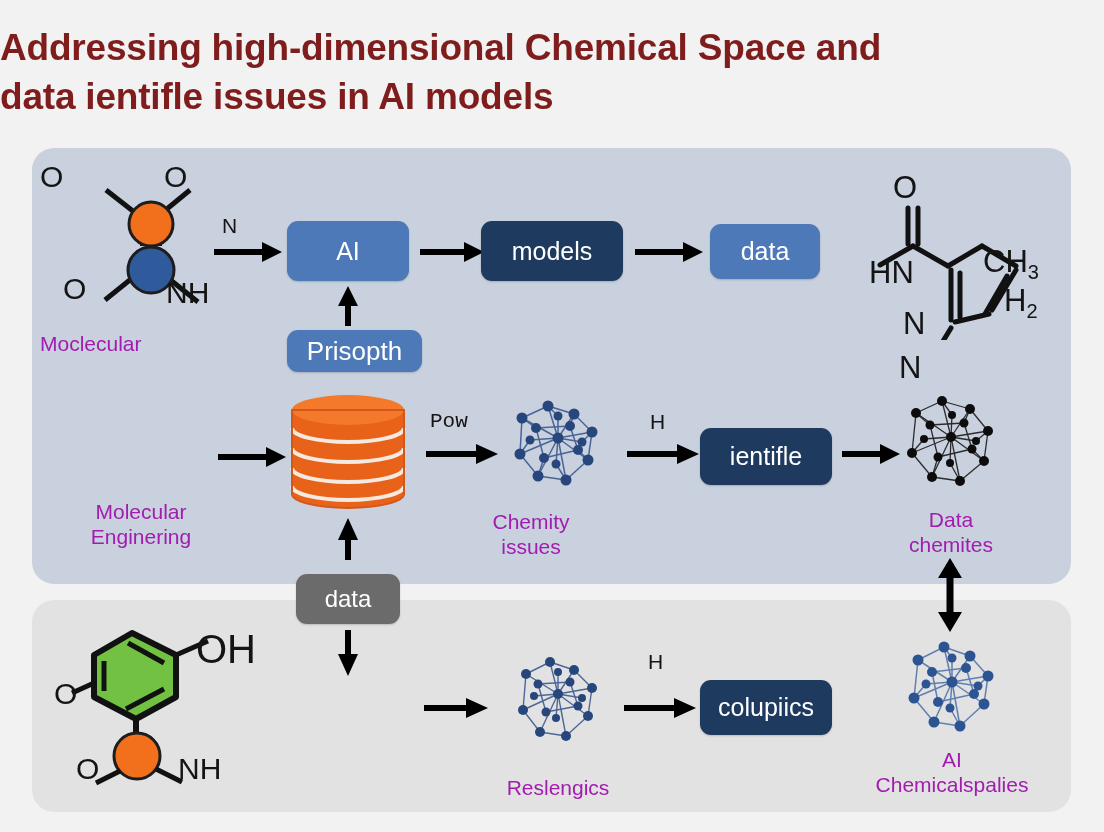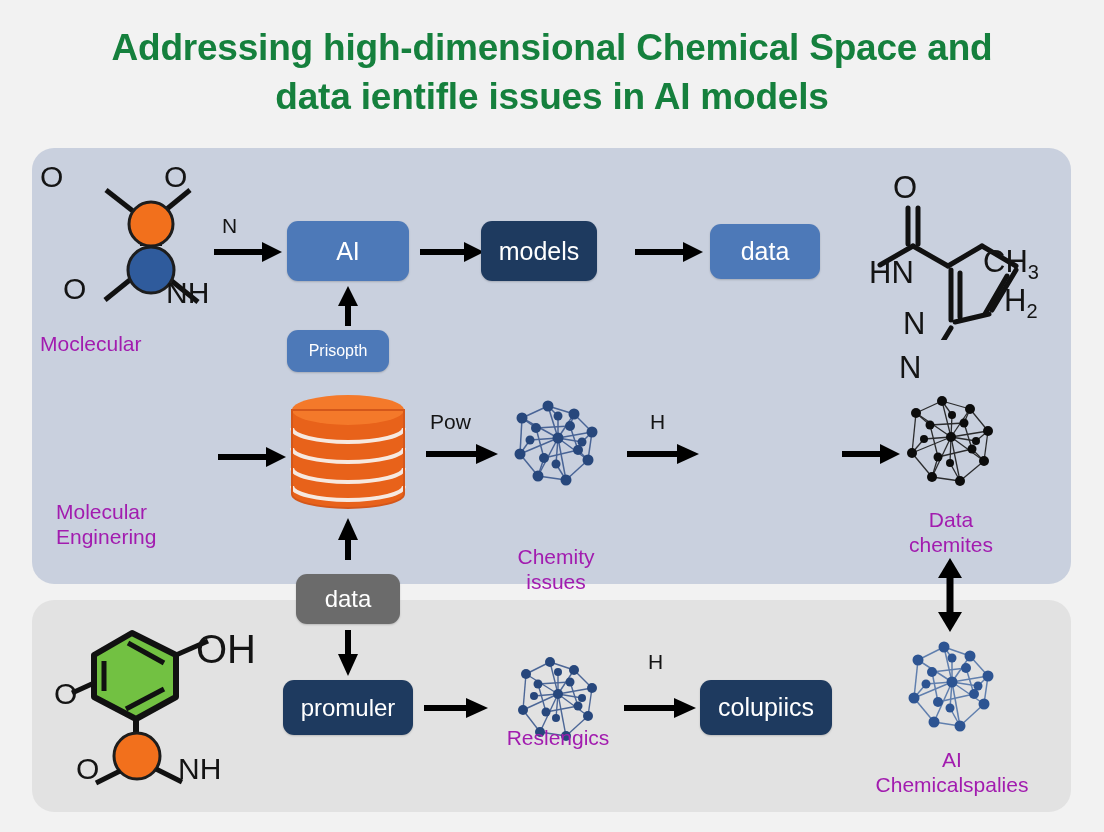--- a/index.html
+++ b/index.html
@@ -14,24 +14,23 @@
     position: relative;
     width: 1104px; height: 832px;
     background: #f2f2f2;
   }
 
   
   #title {
     position: absolute;
     left: 0; top: 24px;
     width: 1104px;
-    text-align: center;
     font-size: 37px;
     font-weight: 700;
-    color: #15803d;
+    color: #7f1d1d;
     line-height: 1.32;
     letter-spacing: -0.2px;
   }
   #title .tl { display: block; }
 
   
   .panel {
     position: absolute;
     border-radius: 22px;
   }
@@ -132,38 +131,38 @@
 
   <div class="nodebox box-light" style="left:287px; top:221px; width:122px; height:60px;">
     <span>AI</span>
   </div>
 
   <svg class="arrowsvg" style="left:418px; top:240px;" width="68" height="24">
     <line x1="2" y1="12" x2="50" y2="12" stroke="#000" stroke-width="6"></line>
     <polygon points="46,2 66,12 46,22" fill="#000"></polygon>
   </svg>
 
-  <div class="nodebox box-dark" style="left:481px; top:221px; width:116px; height:60px;">
+  <div class="nodebox box-dark" style="left:481px; top:221px; width:142px; height:60px;">
     <span>models</span>
   </div>
 
   <svg class="arrowsvg" style="left:633px; top:240px;" width="72" height="24">
     <line x1="2" y1="12" x2="54" y2="12" stroke="#000" stroke-width="6"></line>
     <polygon points="50,2 70,12 50,22" fill="#000"></polygon>
   </svg>
 
   <div class="nodebox box-light" style="left:710px; top:224px; width:110px; height:55px;">
     <span>data</span>
   </div>
 
   <svg class="arrowsvg" style="left:336px; top:286px;" width="24" height="42">
     <line x1="12" y1="40" x2="12" y2="16" stroke="#000" stroke-width="6"></line>
     <polygon points="2,20 12,0 22,20" fill="#000"></polygon>
   </svg>
-  <div class="nodebox box-light" style="left:287px; top:330px; width:102px; height:42px; font-size:16px;">
+  <div class="nodebox box-light" style="left:287px; top:330px; width:135px; height:42px; font-size:26px;">
     <span>Prisopth</span>
   </div>
 
   <div class="figure" style="left:852px; top:170px; width:200px; height:170px;">
     <svg width="200" height="170" viewBox="0 0 200 170">
       <g stroke="#111" stroke-width="5" fill="none" stroke-linecap="round">
         <line x1="56" y1="38" x2="56" y2="74"></line>
         <line x1="66" y1="38" x2="66" y2="74"></line>
         <line x1="61" y1="76" x2="28" y2="95"></line>
         <line x1="61" y1="76" x2="96" y2="96"></line>
@@ -184,21 +183,21 @@
   <div class="arrowlabel" style="left:862px; top:255px; font-size:31px;margin-left:7px;">HN</div>
   <div class="arrowlabel" style="left:903px; top:306px; font-size:31px;">N</div>
   <div class="arrowlabel" style="left:899px; top:350px; font-size:31px;">N</div>
   <div class="arrowlabel" style="left:983px; top:244px; font-size:31px;">
     <span>CH</span><sub style="font-size:20px;">3</sub>
   </div>
   <div class="arrowlabel" style="left:1004px; top:283px; font-size:31px;">
     <span>H</span><sub style="font-size:20px;">2</sub>
   </div>
 
-  <div class="caption" style="left:56px; top:500px; width:170px; text-align:left;">Molecular
+  <div class="caption" style="left:56px; top:500px; width:170px; text-align:center;">Molecular
 Enginering</div>
 
   <svg class="arrowsvg" style="left:216px; top:445px;" width="72" height="24">
     <line x1="2" y1="12" x2="54" y2="12" stroke="#000" stroke-width="6"></line>
     <polygon points="50,2 70,12 50,22" fill="#000"></polygon>
   </svg>
 
   <div class="figure" style="left:288px; top:392px; width:120px; height:120px;">
     <svg width="120" height="120" viewBox="0 0 120 120">
       <g fill="#e8621a">
@@ -208,21 +207,21 @@
       <g stroke="#f6e9e0" stroke-width="4" fill="none">
         <path d="M4 36 a56 14 0 0 0 112 0"></path>
         <path d="M4 56 a56 14 0 0 0 112 0"></path>
         <path d="M4 76 a56 14 0 0 0 112 0"></path>
         <path d="M4 94 a56 14 0 0 0 112 0"></path>
       </g>
       <path d="M4 18 h112 v84 a56 14 0 0 1 -112 0 z" fill="none" stroke="#d4571a" stroke-width="2"></path>
     </svg>
   </div>
 
-  <div class="arrowlabel" style="left:430px; top:410px;">Pow</div>
+  <div class="arrowlabel" style="left:430px; top:410px;font-family:Liberation Mono, monospace;">Pow</div>
   <svg class="arrowsvg" style="left:424px; top:442px;" width="76" height="24">
     <line x1="2" y1="12" x2="56" y2="12" stroke="#000" stroke-width="6"></line>
     <polygon points="52,2 74,12 52,22" fill="#000"></polygon>
   </svg>
 
   <div class="figure" style="left:500px; top:388px; width:115px; height:115px;">
     <svg width="115" height="115" viewBox="0 0 115 115">
       <g stroke="#33528a" stroke-width="1.5" opacity="0.85">
         <line x1="22" y1="30" x2="48" y2="18"></line>
           <line x1="48" y1="18" x2="74" y2="26"></line>
@@ -271,29 +270,32 @@
         <circle cx="70" cy="38" r="5"></circle>
           <circle cx="44" cy="70" r="5"></circle>
         <circle cx="78" cy="62" r="5"></circle>
           <circle cx="30" cy="52" r="4.5"></circle>
         <circle cx="58" cy="28" r="4.5"></circle>
           <circle cx="82" cy="54" r="4.5"></circle>
         <circle cx="56" cy="76" r="4.5"></circle>
       </g>
     </svg>
   </div>
-  <div class="caption" style="left:481px; top:510px; width:150px;margin-top:35px;">Chemity
+  <div class="caption" style="left:456px; top:510px; width:150px;">Chemity
 issues</div>
 
   <div class="arrowlabel" style="left:650px; top:410px;">H</div>
   <svg class="arrowsvg" style="left:625px; top:442px;" width="76" height="24">
     <line x1="2" y1="12" x2="56" y2="12" stroke="#000" stroke-width="6"></line>
     <polygon points="52,2 74,12 52,22" fill="#000"></polygon>
   </svg>
 
+  <div class="nodebox box-dark" style="left:700px; top:428px; width:132px; height:57px;">
+    <span>ientifle</span>
+  </div>
 
   <svg class="arrowsvg" style="left:840px; top:442px;" width="62" height="24">
     <line x1="2" y1="12" x2="44" y2="12" stroke="#000" stroke-width="6"></line>
     <polygon points="40,2 60,12 40,22" fill="#000"></polygon>
   </svg>
 
   <div class="figure" style="left:892px; top:385px; width:118px; height:118px;">
     <svg width="118" height="118" viewBox="0 0 118 118">
       <g stroke="#1a1a1a" stroke-width="1.3" opacity="0.9">
         <line x1="24" y1="28" x2="50" y2="16"></line>
@@ -385,23 +387,20 @@
       <circle cx="77" cy="131" r="23" fill="#f2701c" stroke="#1d1d1d" stroke-width="3"></circle>
       <line x1="60" y1="146" x2="36" y2="158" stroke="#111" stroke-width="5"></line>
       <line x1="96" y1="144" x2="122" y2="157" stroke="#111" stroke-width="5"></line>
     </svg>
   </div>
   <div class="arrowlabel" style="left:196px; top:627px; font-size:40px;">OH</div>
   <div class="arrowlabel" style="left:54px; top:677px; font-size:30px;">O</div>
   <div class="arrowlabel" style="left:76px; top:752px; font-size:30px;">O</div>
   <div class="arrowlabel" style="left:178px; top:752px; font-size:30px;">NH</div>
 
-  <div class="nodebox box-dark" style="left:283px; top:680px; width:130px; height:55px; font-size:24px;">
-    <span>promuler</span>
-  </div>
 
   <svg class="arrowsvg" style="left:422px; top:696px;" width="68" height="24">
     <line x1="2" y1="12" x2="48" y2="12" stroke="#000" stroke-width="6"></line>
     <polygon points="44,2 66,12 44,22" fill="#000"></polygon>
   </svg>
 
   <div class="figure" style="left:506px; top:648px; width:104px; height:104px;">
     <svg width="104" height="104" viewBox="0 0 104 104">
       <g stroke="#33528a" stroke-width="1.4" opacity="0.85">
         <line x1="20" y1="26" x2="44" y2="14"></line>
@@ -443,21 +442,21 @@
         <circle cx="64" cy="34" r="4.5"></circle>
           <circle cx="40" cy="64" r="4.5"></circle>
         <circle cx="72" cy="58" r="4.5"></circle>
           <circle cx="28" cy="48" r="4"></circle>
         <circle cx="52" cy="24" r="4"></circle>
           <circle cx="76" cy="50" r="4"></circle>
         <circle cx="50" cy="70" r="4"></circle>
       </g>
     </svg>
   </div>
-  <div class="caption" style="left:483px; top:726px; width:150px;">Reslengics</div>
+  <div class="caption" style="left:483px; top:776px; width:150px;">Reslengics</div>
 
   <div class="arrowlabel" style="left:648px; top:650px;">H</div>
   <svg class="arrowsvg" style="left:622px; top:696px;" width="76" height="24">
     <line x1="2" y1="12" x2="56" y2="12" stroke="#000" stroke-width="6"></line>
     <polygon points="52,2 74,12 52,22" fill="#000"></polygon>
   </svg>
 
   <div class="nodebox box-dark" style="left:700px; top:680px; width:132px; height:55px;">
     <span>colupiics</span>
   </div>

